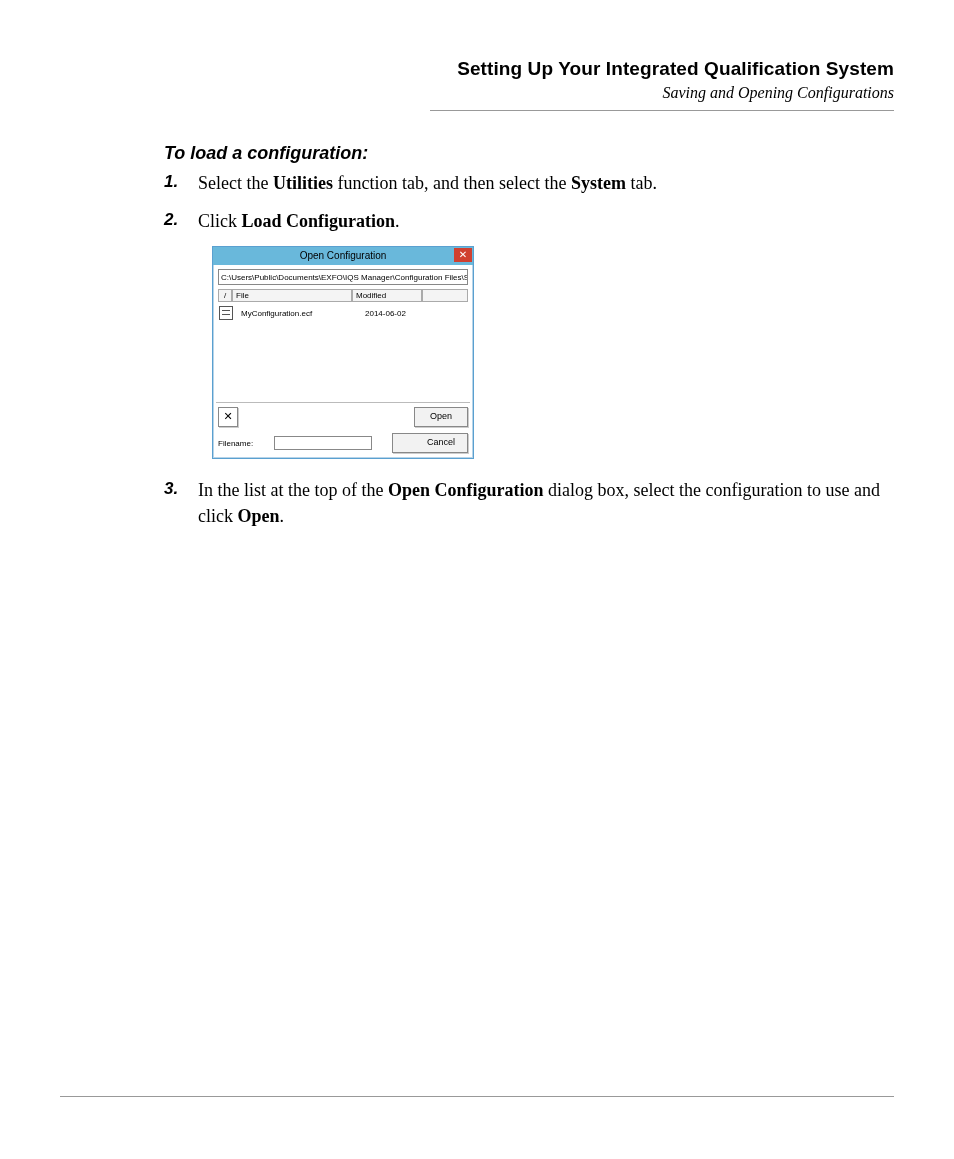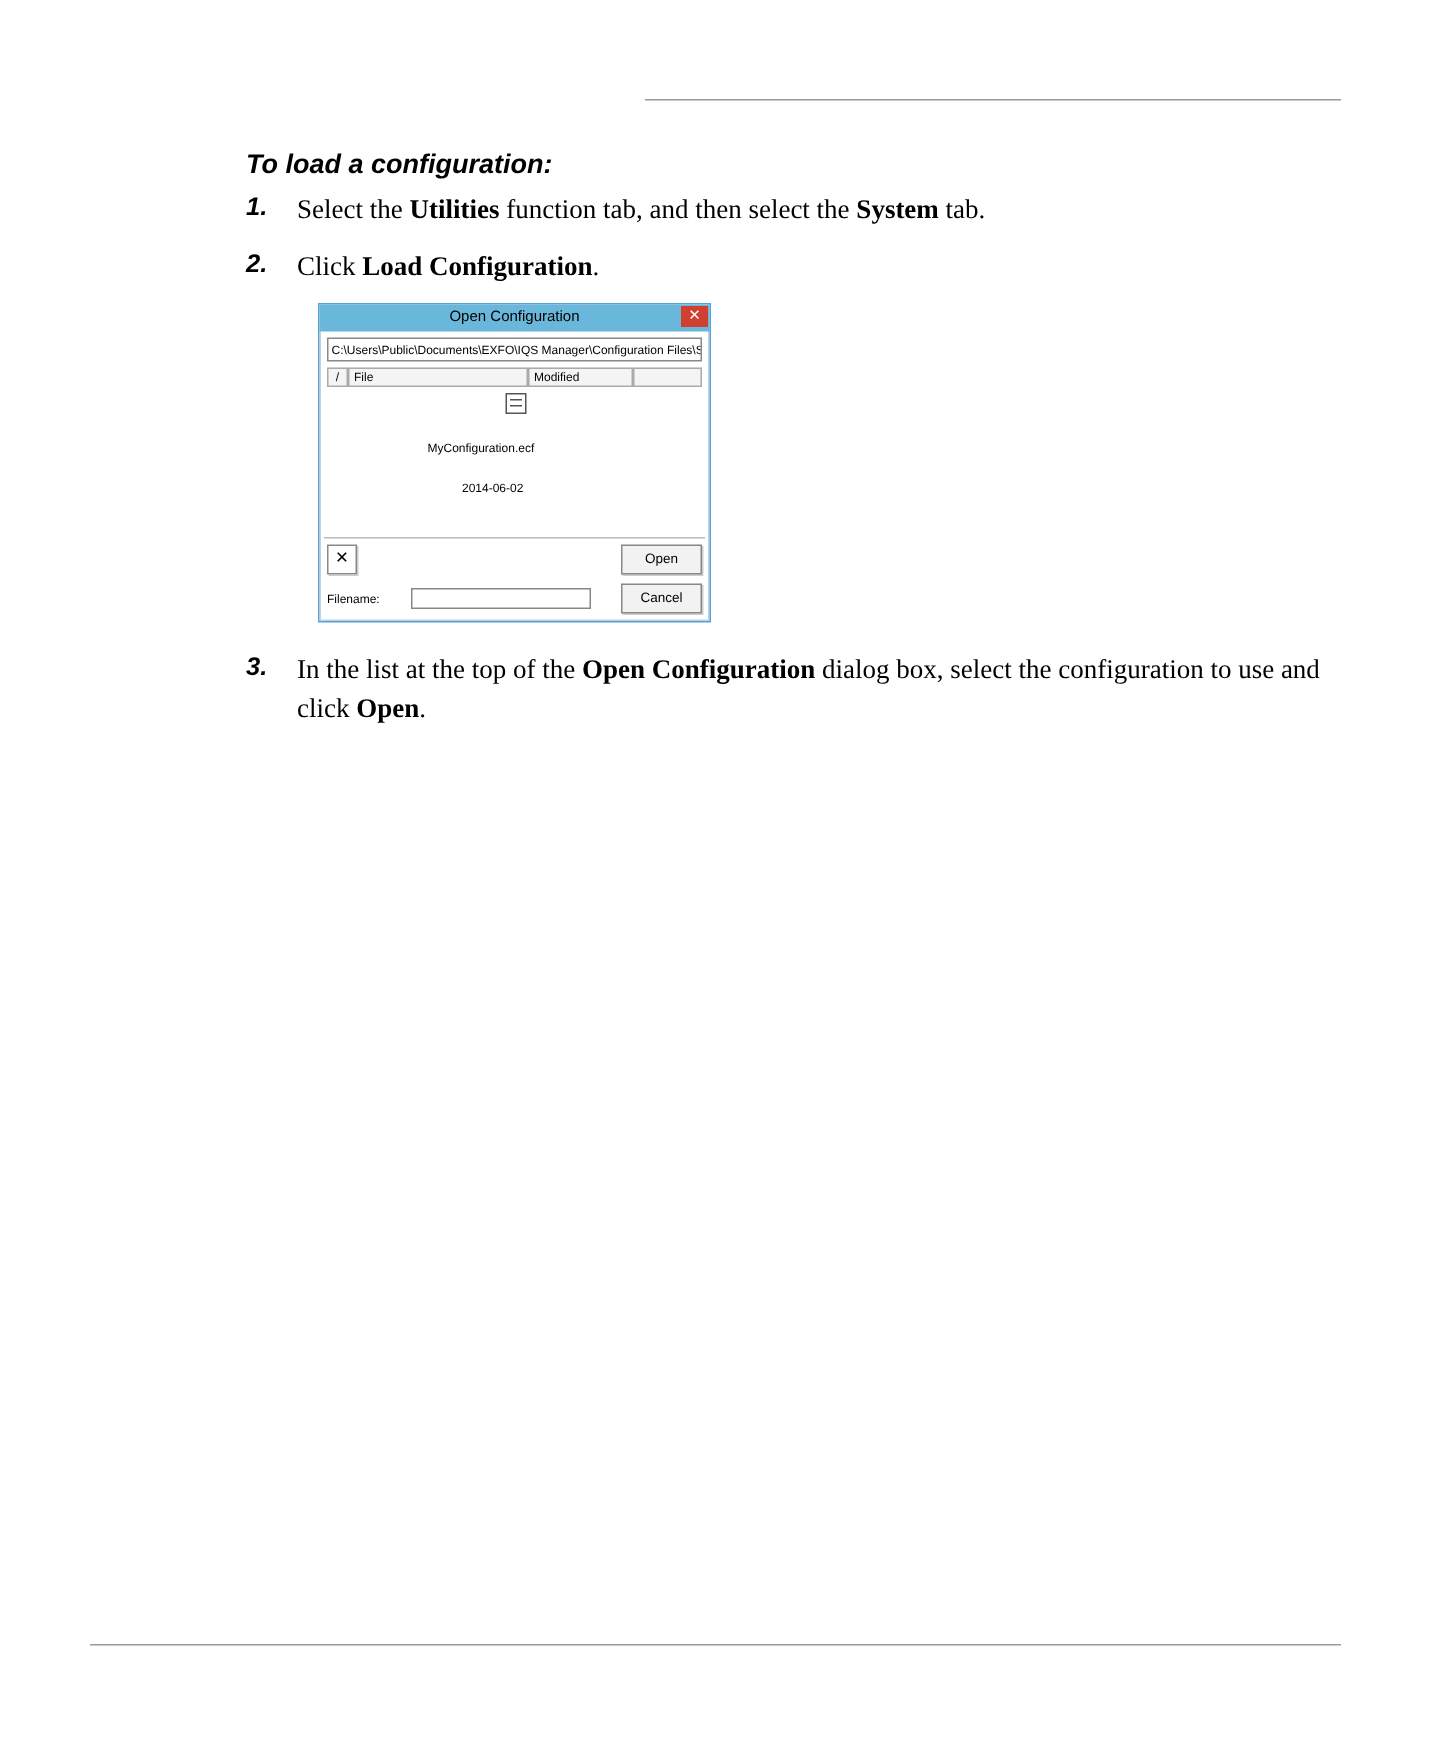--- a/index.html
+++ b/index.html
@@ -131,24 +131,23 @@
     box-sizing: border-box;
   }
   .col-slash { width: 14px; text-align:center; }
   .col-file  { width: 120px; }
   .col-mod   { width: 70px; }
   .col-rest  { flex: 1; }
   .file-list { height: 96px; }
   .file-row {
     display: flex;
     align-items: center;
-    gap: 18px;
+    gap: 8px;
     font-size: 8px;
     padding: 2px 0;
-    flex-direction: column;
   }
   .file-icon {
     width: 14px; height: 14px;
     display: inline-block;
     border: 1px solid #555;
     position: relative;
     box-sizing: border-box;
     margin-left: 1px;
   }
   .file-icon::before, .file-icon::after {
@@ -215,20 +214,24 @@
     display: flex;
     justify-content: space-between;
     font-size: 15px;
   }
   .footer-right { font-weight: 700; }
 </style>
 </head>
 <body>
 
 <div class="page">
+  <div class="header-block">
+    <div class="chapter-title">Setting Up Your Integrated Qualification System</div>
+    <div class="section-title">Saving and Opening Configurations</div>
+  </div>
   <hr class="hr">
 
   <div class="content">
     <div class="lead">To load a configuration:</div>
 
     <ol class="steps">
       <li>
         <span class="step-num">1.</span>
         <span class="step-body"><span>Select the </span><b>Utilities</b><span> function tab, and then select the </span><b>System</b><span> tab.</span></span>
       </li>
@@ -263,21 +266,21 @@
             </div>
           </div>
           <div class="dialog-sep"></div>
           <div class="btn-row">
             <div class="del-x">✕</div>
             <div class="dlg-btn">Open</div>
           </div>
           <div class="filename-row">
             <span class="filename-label">Filename:</span>
             <span class="filename-input"></span>
-            <div class="dlg-btn" style="margin-left:4px;">Cancel</div>
+            <div class="dlg-btn" style="margin-left:4px;padding-left:22px;">Cancel</div>
           </div>
         </div>
       </div>
     </div>
 
     <ol class="steps" start="3">
       <li>
         <span class="step-num">3.</span>
         <span class="step-body"><span>In the list at the top of the </span><b>Open Configuration</b><span> dialog box, select the configuration to use and click </span><b>Open</b><span>.</span></span>
       </li>

